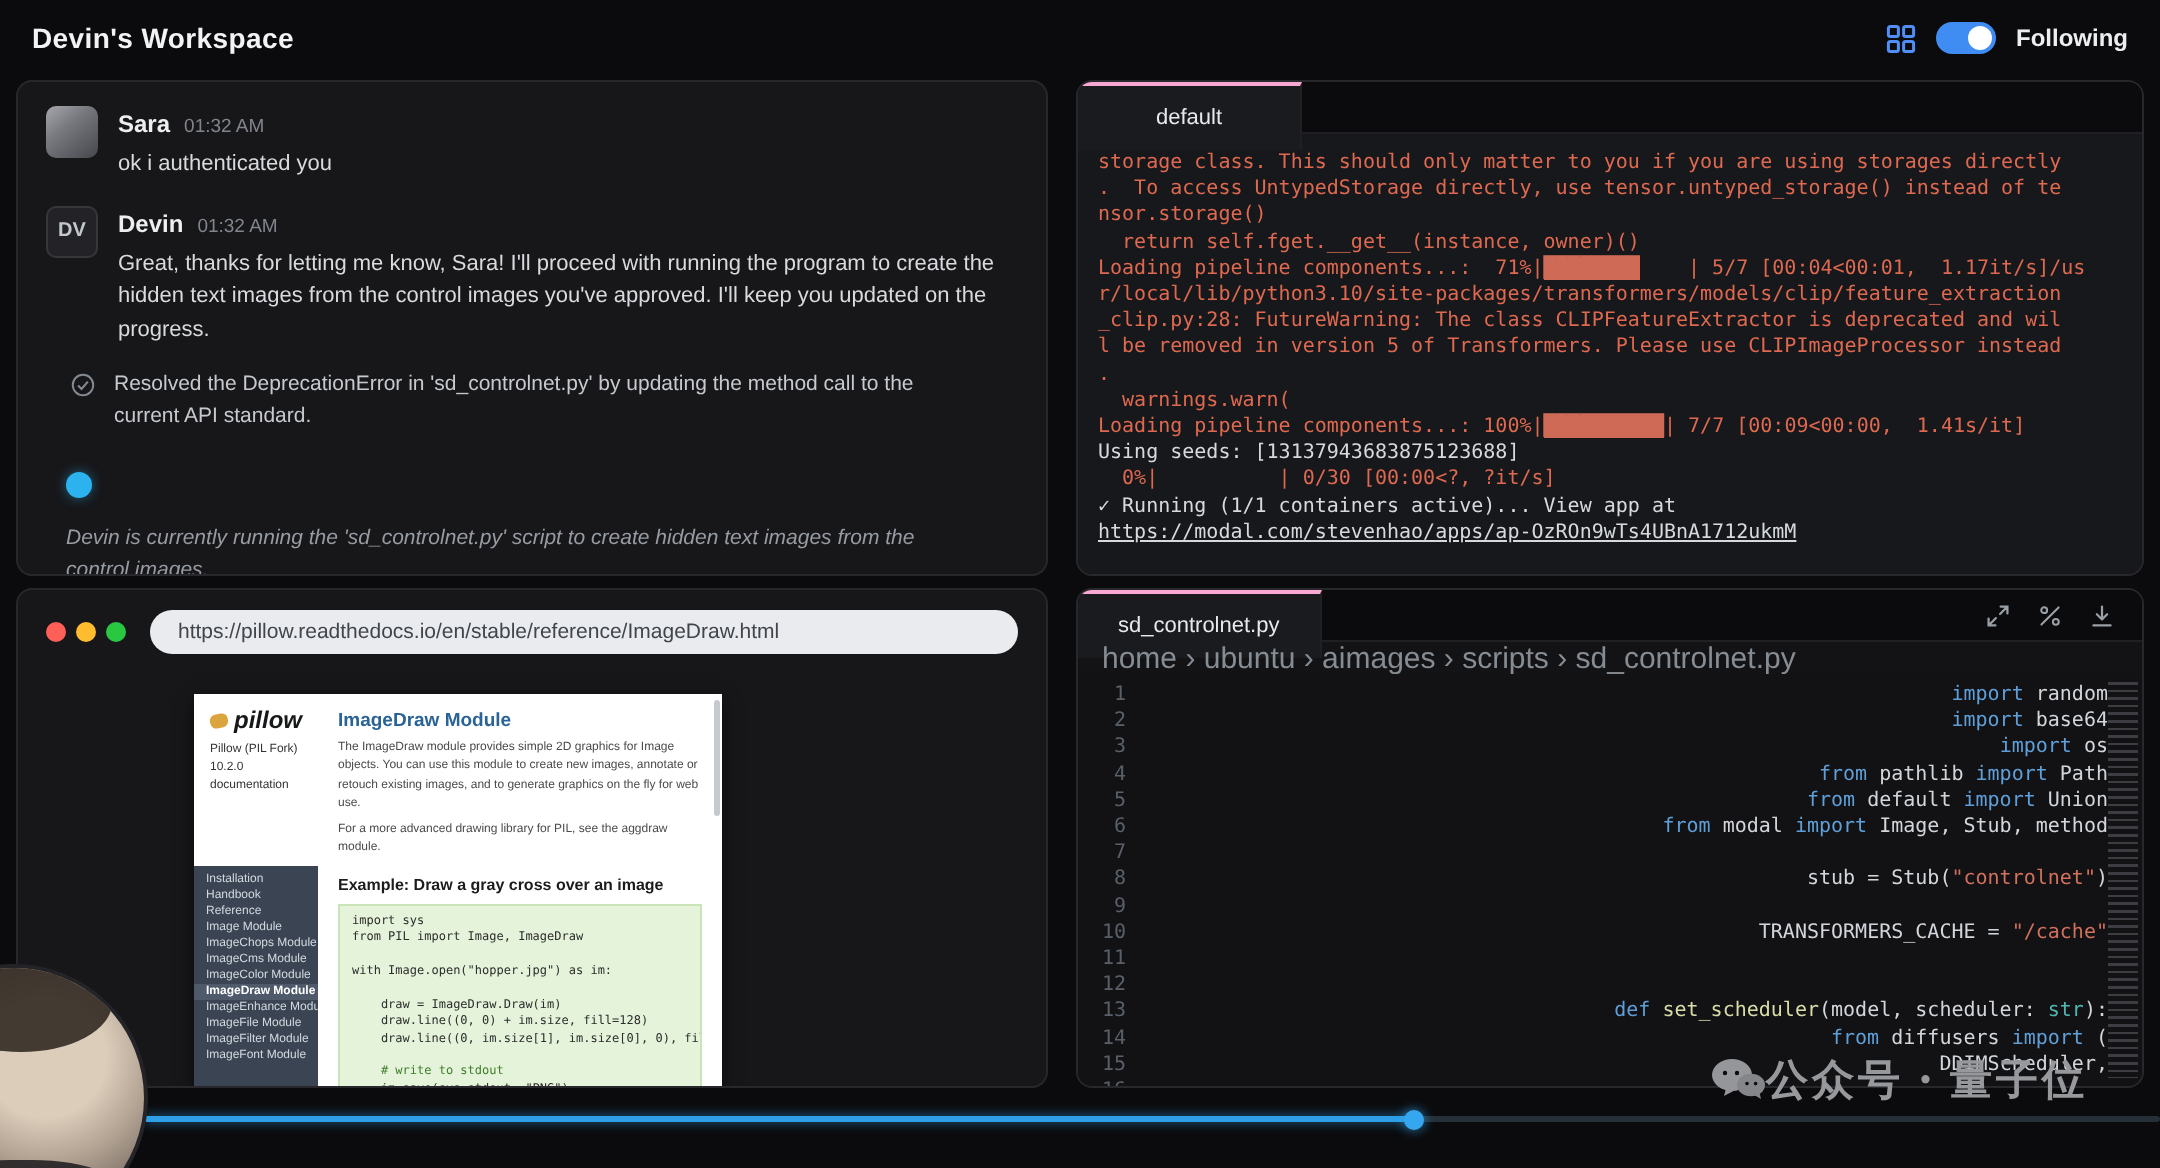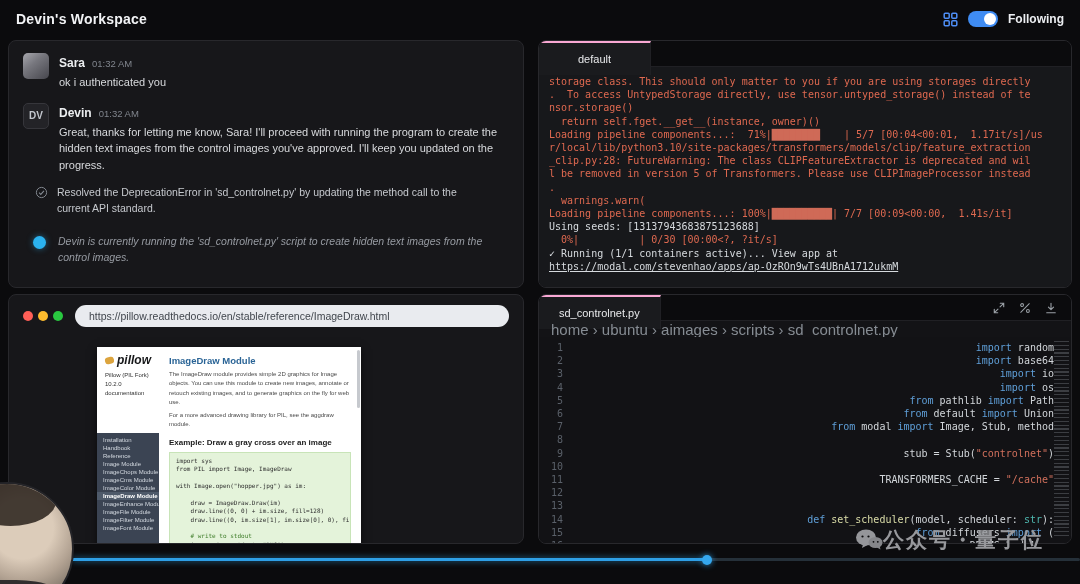--- a/index.html
+++ b/index.html
@@ -27,21 +27,21 @@
   .avatar { width:26px; height:26px; border-radius:5px; flex:none; }
   .avatar-photo { background:linear-gradient(140deg,#a7a7ad 0%,#77777e 40%,#46464d 100%); }
   .avatar-dv { background:#232327; border:1px solid #36363b; color:#c2c6cd; font-size:10px; font-weight:bold; display:flex; align-items:center; justify-content:center; }
   .msg-author { font-size:12px; font-weight:bold; color:#eceef0; }
   .msg-time { font-size:9.5px; color:#80858d; margin-left:7px; }
   .msg-text { font-size:11px; color:#d8dadd; line-height:1.5; margin-top:3px; max-width:462px; }
   .tasks { margin:2px 0 0 12px; }
   .task { display:flex; gap:9px; margin-bottom:9px; align-items:flex-start; }
   .task-icon { width:13px; height:13px; flex:none; margin-top:1px; }
   .task-text { font-size:10.5px; color:#c6c9ce; line-height:1.5; max-width:420px; }
-  .status { display:flex; gap:12px; margin:16px 0 0 10px; align-items:flex-start; }
+  .status { display:flex; gap:12px; margin:16px 0 0 10px; align-items:flex-start;flex-direction:column; }
   .status-dot { width:13px; height:13px; border-radius:50%; background:#2bb2ef; flex:none; margin-top:3px; box-shadow:0 0 6px rgba(43,178,239,.5); }
   .status-text { font-style:italic; font-size:10.5px; color:#979ba2; line-height:1.55; max-width:445px; }
 
   
   .browser-top { display:flex; align-items:center; padding:10px 14px; gap:12px; }
   .dots { display:flex; gap:5px; }
   .dot { width:10px; height:10px; border-radius:50%; cursor:pointer; }
   .dot-red{background:#ff5f57}.dot-yellow{background:#febc2e}.dot-green{background:#29c840}
   .url-bar { flex:1; height:22px; background:#e9ebef; border-radius:12px; display:flex; align-items:center; padding:0 14px; font-size:10.5px; color:#41464d; white-space:nowrap; overflow:hidden; }
   .viewport { position:relative; height:206px; }
@@ -283,21 +283,20 @@
         <div class="gut-n">11</div>
         <div class="gut-n">12</div>
         <div class="gut-n">13</div>
         <div class="gut-n">14</div>
         <div class="gut-n">15</div>
         <div class="gut-n">16</div>
       </div>
     <div class="code-col">
         <div class="code-line"><span class="tok-k">import</span><span class="tok-p"> random</span></div>
         <div class="code-line"><span class="tok-k">import</span><span class="tok-p"> base64</span></div>
-        <div class="code-line"><span class="tok-k">import</span><span class="tok-p"> io</span></div>
         <div class="code-line"><span class="tok-k">import</span><span class="tok-p"> os</span></div>
         <div class="code-line"><span class="tok-k">from</span><span class="tok-p"> pathlib </span><span class="tok-k">import</span><span class="tok-p"> Path</span></div>
         <div class="code-line"><span class="tok-k">from</span><span class="tok-p"> default </span><span class="tok-k">import</span><span class="tok-p"> Union</span></div>
         <div class="code-line"><span class="tok-k">from</span><span class="tok-p"> modal </span><span class="tok-k">import</span><span class="tok-p"> Image, Stub, method</span></div>
         <div class="code-line">&nbsp;</div>
         <div class="code-line"><span class="tok-p">stub = Stub(</span><span class="tok-st">"controlnet"</span><span class="tok-p">)</span></div>
         <div class="code-line">&nbsp;</div>
         <div class="code-line"><span class="tok-p">TRANSFORMERS_CACHE = </span><span class="tok-st">"/cache"</span></div>
         <div class="code-line">&nbsp;</div>
         <div class="code-line">&nbsp;</div>

